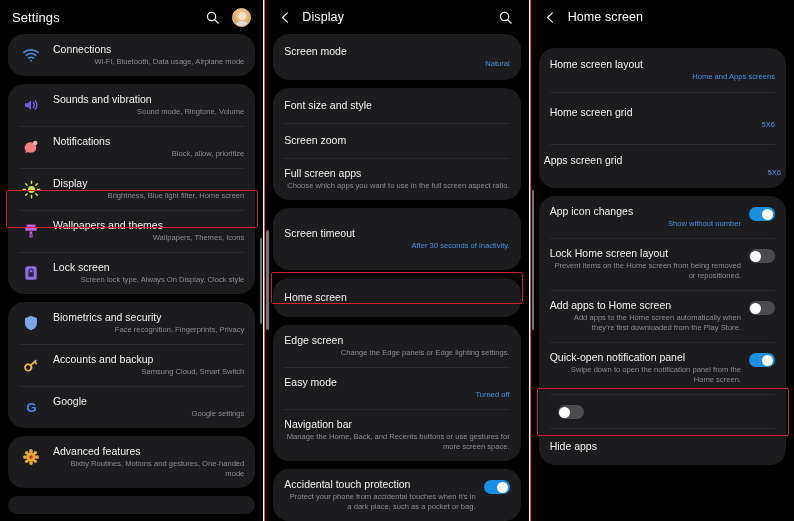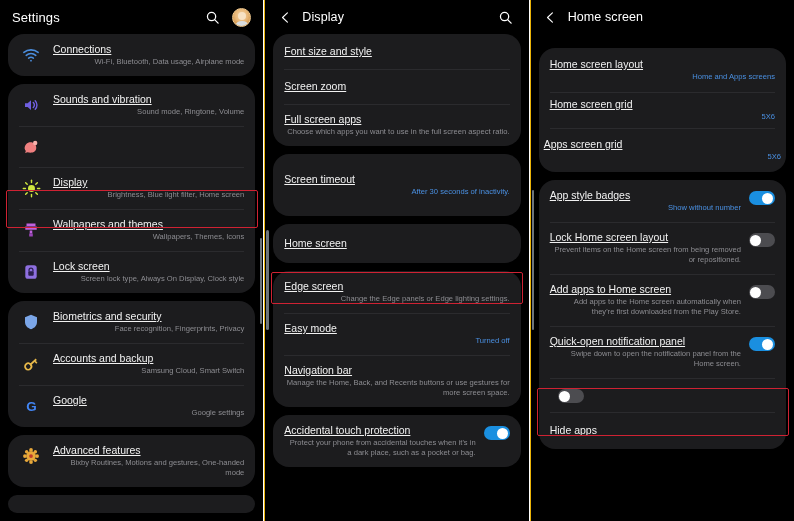--- a/index.html
+++ b/index.html
@@ -5,21 +5,21 @@
   * { box-sizing: border-box; margin: 0; padding: 0; }
   html, body {
     width: 794px; height: 521px;
     background: #000;
     font-family: "Liberation Sans", sans-serif;
     overflow: hidden;
   }
   .screens {
     display: flex;
     width: 794px; height: 521px;
-    background: #eab308;
+    background: #ef4444;
     border-radius: 8px;
   }
   .panel {
     position: relative;
     background: #000000;
     overflow: hidden;
     height: 521px;
   }
   .panel.p1 { width: 264px; }
   .panel.p2 { width: 264px; margin-left: 1px; }
@@ -96,21 +96,20 @@
   .row .glyph {
     width: 26px; min-width: 26px; height: 22px;
     display: flex; align-items: center; justify-content: center;
     margin-right: 9px; margin-top: 1px;
   }
   .row .texts { flex: 1; min-width: 0; }
   .row .ttl {
     color: #f2f2f2;
     font-size: 10.5px;
     line-height: 13px;
-    text-decoration: underline;
   }
   .row .sub {
     color: #8d8d92;
     font-size: 7.6px;
     line-height: 10px;
     margin-top: 1px;
     text-align: right;
   }
   .row .sub.blue { color: #4a90e2; }
   .row.compact { padding-top: 11px; padding-bottom: 11px; }
@@ -204,20 +203,24 @@
             <span class="ttl" style="display:block">Sounds and vibration</span>
             <span class="sub" style="display:block">Sound mode, Ringtone, Volume</span>
           </span>
         </div>
         <div class="row with-icon">
           <span class="glyph">
             <svg width="18" height="18" viewBox="0 0 24 24">
               <path d="M3.5 14c0-4.7 3.4-8.2 7.9-8.2 4.4 0 7.6 3.2 7.6 7.3 0 4.3-3.3 6.6-7.6 6.6-1.6 0-3-.2-4-.6l-3.3 1 1-2.8A7 7 0 0 1 3.5 14z" fill="#ef7f7f"></path>
               <circle cx="17.6" cy="6.6" r="2.9" fill="#f7b0ab"></circle>
             </svg>
+          </span>
+          <span class="texts">
+            <span class="ttl" style="display:block">Notifications</span>
+            <span class="sub" style="display:block">Block, allow, prioritize</span>
           </span>
         </div>
         <div class="row with-icon">
           <span class="glyph">
             <svg width="19" height="19" viewBox="0 0 24 24">
               <circle cx="12" cy="12" r="4.4" fill="#cfe83f"></circle>
               <g stroke="#cfe83f" stroke-width="1.8" stroke-linecap="round">
                 <line x1="12" y1="1.6" x2="12" y2="4.4"></line>
                   <line x1="12" y1="19.6" x2="12" y2="22.4"></line>
                 <line x1="1.6" y1="12" x2="4.4" y2="12"></line>
@@ -349,20 +352,28 @@
       <span class="icon-btn">
         <svg width="15" height="15" viewBox="0 0 24 24" fill="none" stroke="#ffffff" stroke-width="2">
           <circle cx="10.5" cy="10.5" r="6.6"></circle>
             <line x1="15.4" y1="15.4" x2="21" y2="21" stroke-linecap="round"></line>
         </svg>
       </span>
     </div>
 
     <div class="content">
 
+      <div class="card">
+        <div class="row" style="padding:11px 11px">
+          <span class="texts">
+            <span class="ttl" style="display:block">Screen mode</span>
+            <span class="sub blue" style="display:block">Natural</span>
+          </span>
+        </div>
+      </div>
 
       <div class="card">
         <div class="row compact">
           <span class="texts">
             <span class="ttl" style="display:block">Font size and style</span>
           </span>
         </div>
         <div class="row compact">
           <span class="texts">
             <span class="ttl" style="display:block">Screen zoom</span>
@@ -445,38 +456,38 @@
 
     <div class="content">
 
       <div class="card" style="margin-top:14px">
         <div class="row" style="padding:10px 11px">
           <span class="texts">
             <span class="ttl" style="display:block">Home screen layout</span>
             <span class="sub blue" style="display:block">Home and Apps screens</span>
           </span>
         </div>
-        <div class="row" style="padding:6px 11px">
+        <div class="row" style="padding:14px 11px">
           <span class="texts">
             <span class="ttl" style="display:block">Home screen grid</span>
             <span class="sub blue" style="display:block">5X6</span>
           </span>
         </div>
         <div class="row" style="padding:10px 5px">
           <span class="texts">
             <span class="ttl" style="display:block">Apps screen grid</span>
             <span class="sub blue" style="display:block">5X6</span>
           </span>
         </div>
       </div>
 
       <div class="card">
         <div class="row">
           <span class="texts">
-            <span class="ttl" style="display:block">App style badges</span>
+            <span class="ttl" style="display:block">App icon changes</span>
             <span class="sub blue" style="display:block">Show without number</span>
           </span>
           <span class="toggle on">
               <span class="knob"></span>
             </span>
         </div>
         <div class="row">
           <span class="texts">
             <span class="ttl" style="display:block">Lock Home screen layout</span>
             <span class="sub" style="display:block">Prevent items on the Home screen from being removed or repositioned.</span>

